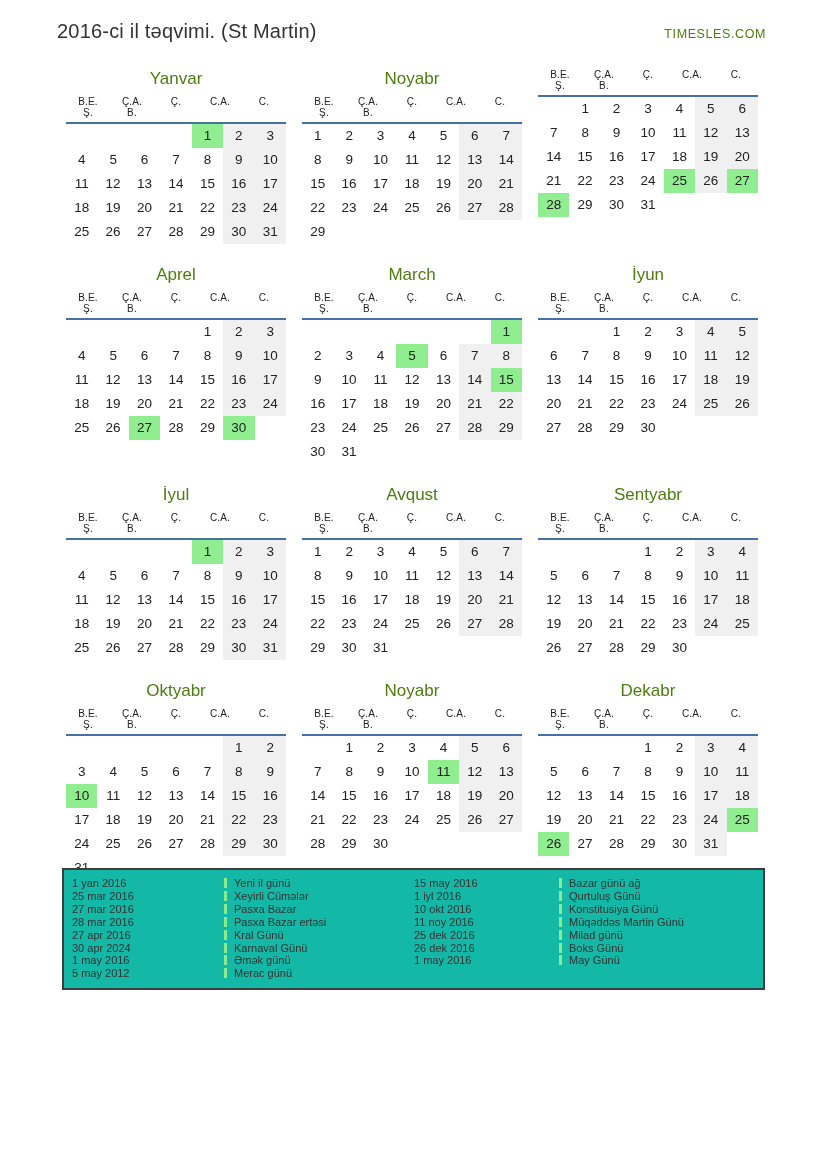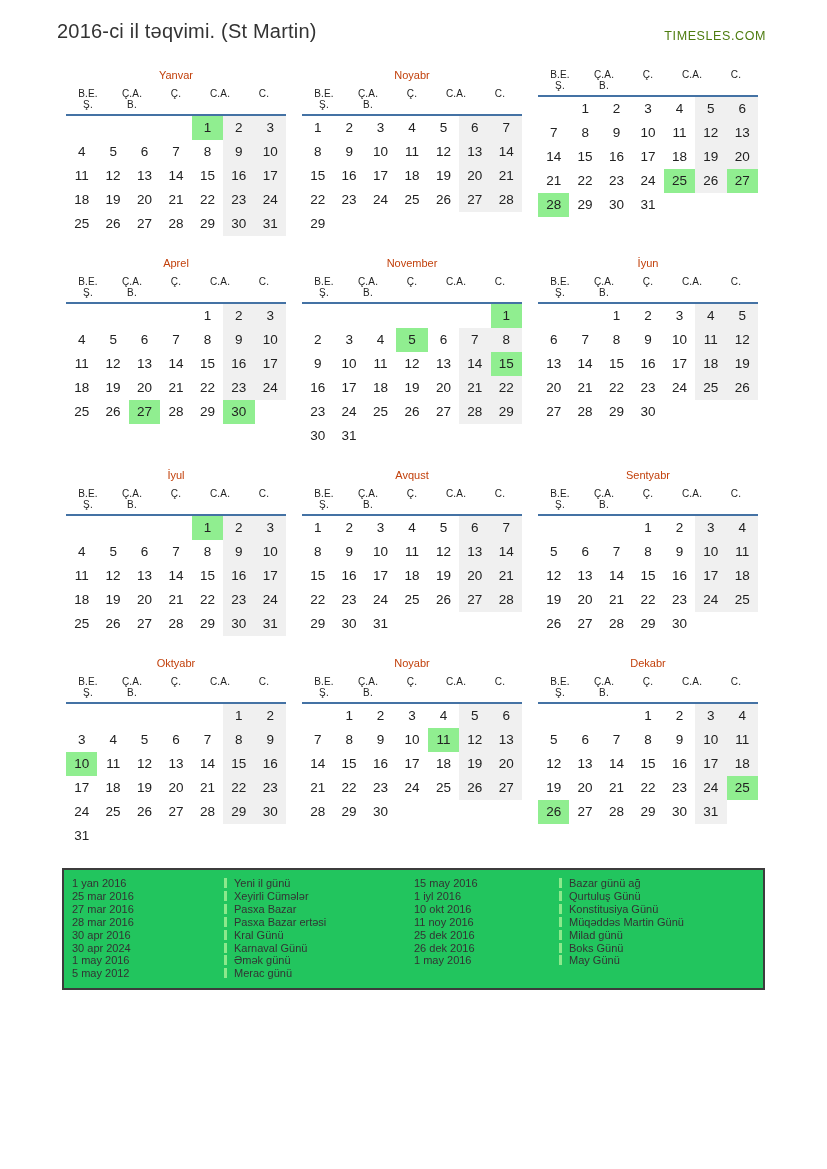--- a/index.html
+++ b/index.html
@@ -8,21 +8,21 @@
     width: 827px; height: 1169px;
     font-family: "Liberation Sans", sans-serif;
     color: #333;
     position: relative;
     overflow: hidden;
   }
   .page { width: 827px; height: 1169px; position: relative; }
 
   
   .hdr {
-    display: flex; justify-content: space-between; align-items: flex-end;
+    display: flex; justify-content: space-between; align-items: center;
     padding: 20px 61px 0 57px;
   }
   .hdr h1 {
     font-size: 20px; font-weight: normal; color: #333; letter-spacing: 0.2px;
   }
   .brand {
     font-size: 12.5px; color: #4d7c0f; text-decoration: none;
     letter-spacing: 0.6px; margin-top: 4px;
   }
 
@@ -30,21 +30,21 @@
   .months {
     margin: 26px 0 0 66px;
     width: 692px;
     display: grid;
     grid-template-columns: repeat(3, 220px);
     column-gap: 16px;
     row-gap: 21px;
   }
   .month { width: 220px; }
   .month-title {
-    text-align: center; color: #c2410c; font-size: 11px;
+    text-align: center; color: #4d7c0f; font-size: 17px;
     margin-bottom: 7px;
   }
   .dow-row {
     display: grid; grid-template-columns: repeat(5, 1fr);
     border-bottom: 2px solid #4472a4;
     padding-bottom: 4px;
   }
   .dow {
     text-align: center; font-size: 10px; color: #222; letter-spacing: 0.2px;
   }
@@ -56,21 +56,21 @@
     font-size: 13.5px; color: #222;
   }
   .cell.weekend { background: #f0f0f0; }
   .cell.holiday { background: #90ee90; }
 
   
   .legend {
     position: absolute; left: 62px; top: 868px;
     width: 703px; min-height: 122px;
     border: 2px solid #3c3c3c;
-    background: #22c55e;
+    background: #14b8a6;
     padding: 7px 6px 8px 8px;
     display: flex; align-items: flex-start;
   }
   .legend-group { display: grid; row-gap: 0.5px; }
   .legend-group.g1 { grid-template-columns: 152px 190px; width: 342px; }
   .legend-group.g2 { grid-template-columns: 145px 1fr; flex: 1; }
   .lg-date, .lg-label {
     font-size: 11px; line-height: 12.4px; color: #333;
     white-space: nowrap; overflow: hidden;
   }
@@ -279,21 +279,21 @@
           <div class="cell">25</div>
           <div class="cell">26</div>
           <div class="cell holiday">27</div>
           <div class="cell">28</div>
           <div class="cell">29</div>
           <div class="cell holiday">30</div>
           <div class="cell"></div>
         </div>
       </div>
       <div class="month">
-        <div class="month-title">November</div>
+        <div class="month-title">March</div>
         <div class="dow-row">
           <div class="dow">B.E.</div>
           <div class="dow">Ç.A.</div>
           <div class="dow">Ç.</div>
           <div class="dow">C.A.</div>
           <div class="dow">C.</div>
           <div class="dow">Ş.</div>
           <div class="dow">B.</div>
         </div>
         <div class="days">
@@ -696,21 +696,21 @@
   <div class="legend">
     <div class="legend-group g1" id="legend-g1">
         <div class="lg-date">1 yan 2016</div>
         <div class="lg-label"><span class="lg-bar"></span>Yeni il günü</div>
         <div class="lg-date">25 mar 2016</div>
         <div class="lg-label"><span class="lg-bar"></span>Xeyirli Cümələr</div>
         <div class="lg-date">27 mar 2016</div>
         <div class="lg-label"><span class="lg-bar"></span>Pasxa Bazar</div>
         <div class="lg-date">28 mar 2016</div>
         <div class="lg-label"><span class="lg-bar"></span>Pasxa Bazar ertəsi</div>
-        <div class="lg-date">30 apr 2016</div>
+        <div class="lg-date">27 apr 2016</div>
         <div class="lg-label"><span class="lg-bar"></span>Kral Günü</div>
         <div class="lg-date">30 apr 2024</div>
         <div class="lg-label"><span class="lg-bar"></span>Karnaval Günü</div>
         <div class="lg-date">1 may 2016</div>
         <div class="lg-label"><span class="lg-bar"></span>Əmək günü</div>
         <div class="lg-date">5 may 2012</div>
         <div class="lg-label"><span class="lg-bar"></span>Merac günü</div>
       </div>
     <div class="legend-group g2" id="legend-g2">
         <div class="lg-date">15 may 2016</div>

